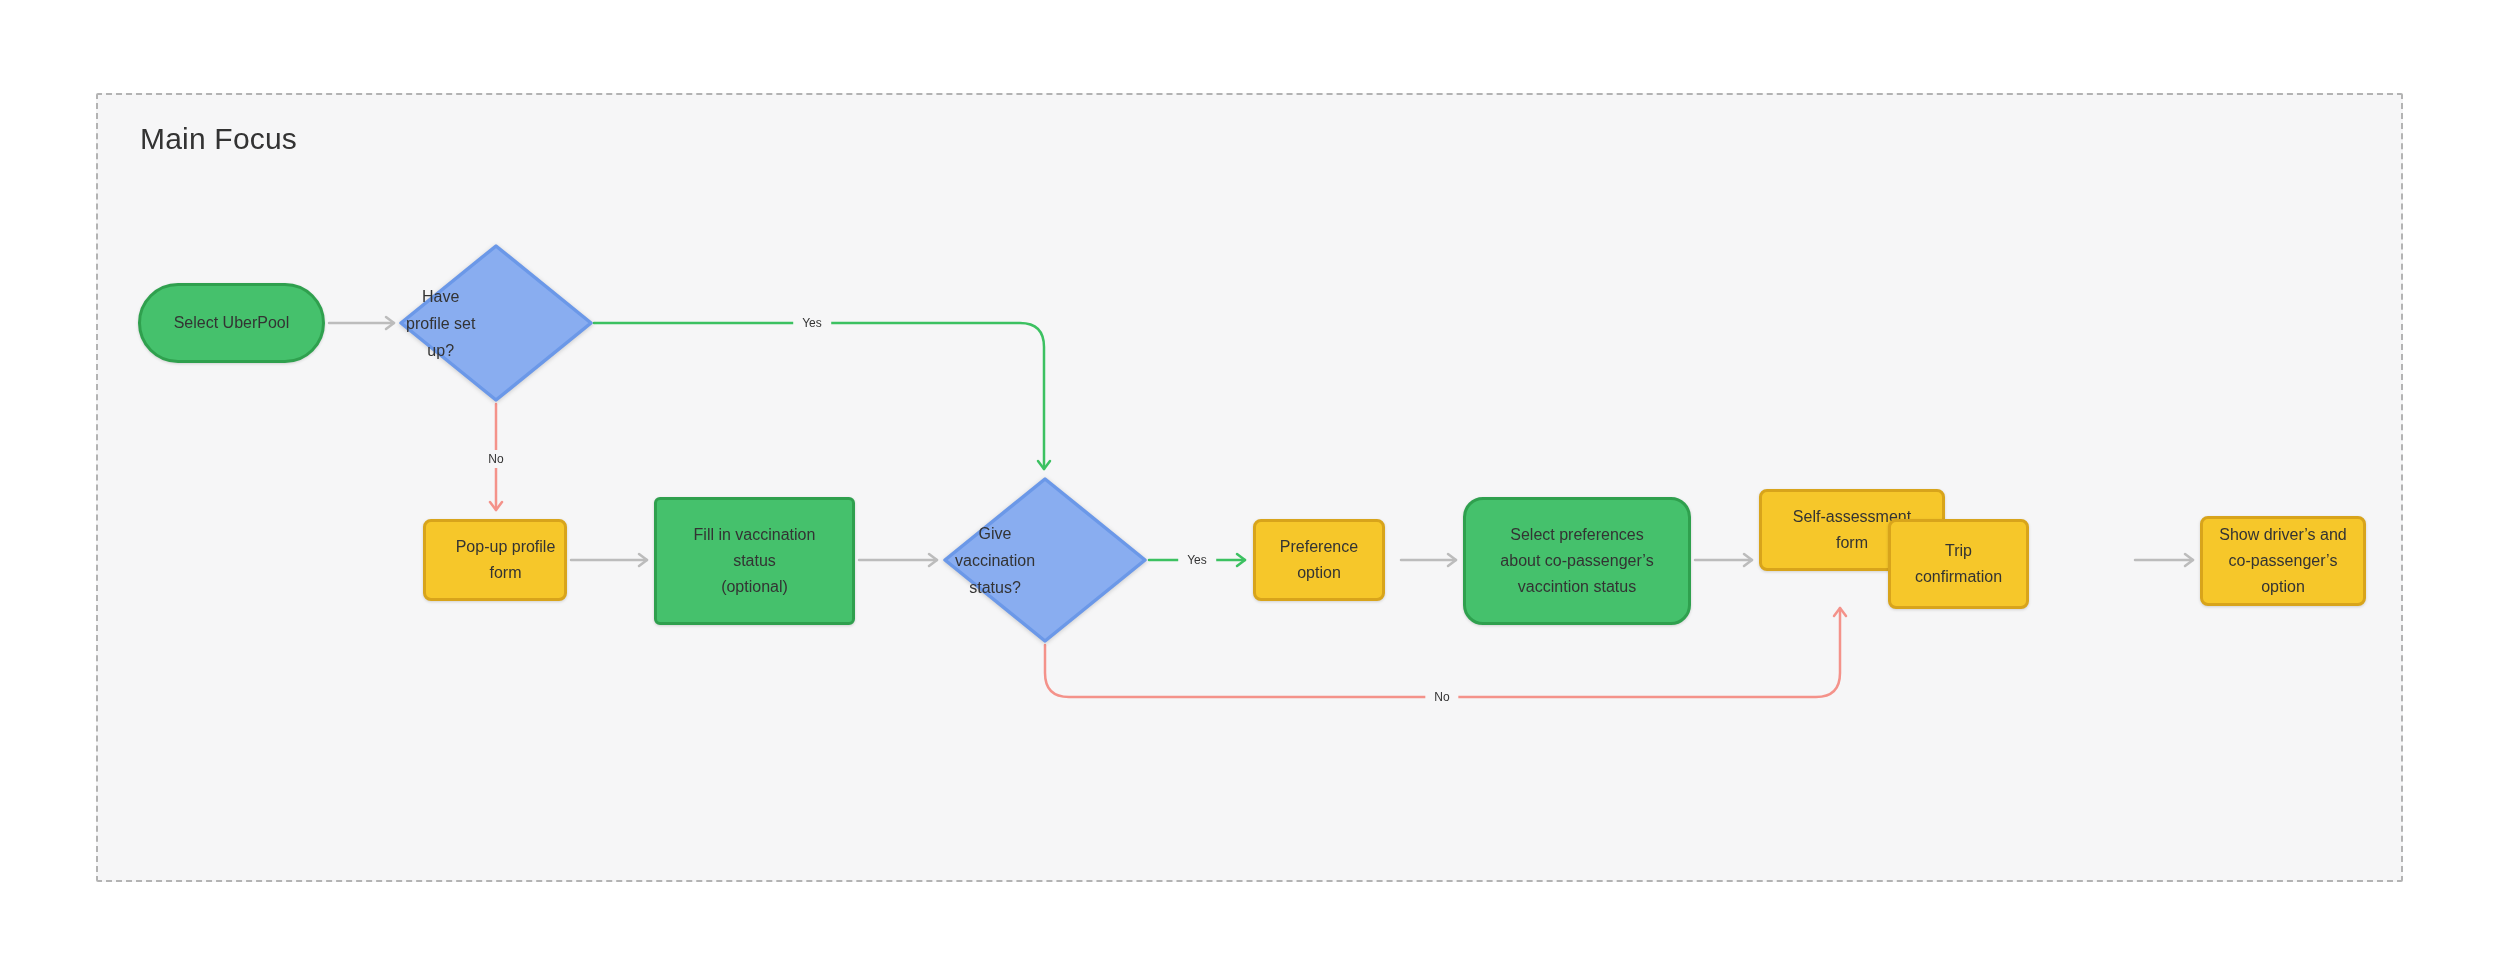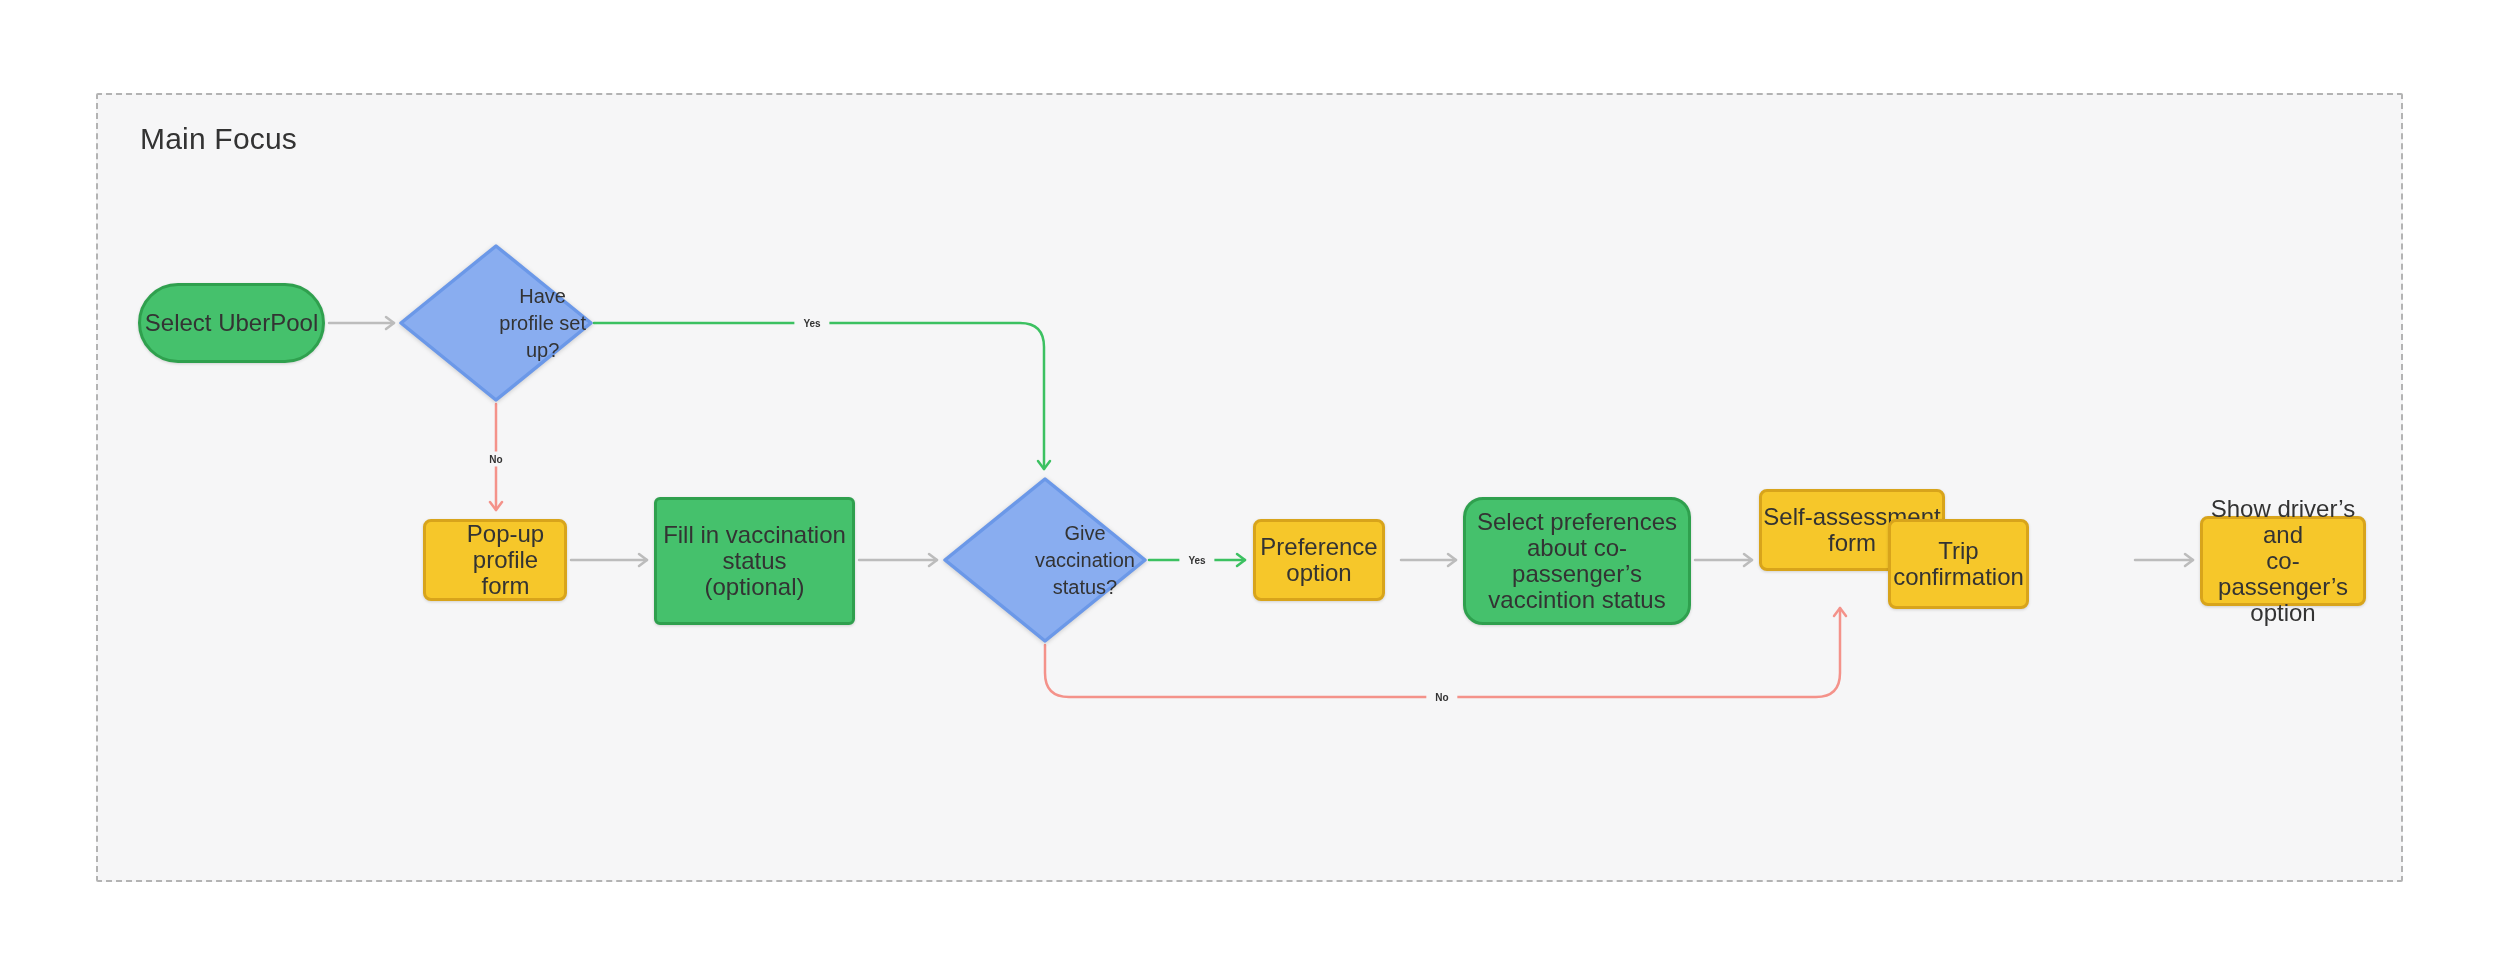--- a/index.html
+++ b/index.html
@@ -50,53 +50,52 @@
     stroke-linejoin: round;
     filter: drop-shadow(0 1px 2px rgba(0,0,0,0.18));
   }
   .node {
     position: absolute;
     display: flex;
     align-items: center;
     justify-content: center;
     text-align: center;
     color: var(--text);
-    font-size: 24px;
+    font-size: 16px;
     line-height: 26px;
     box-shadow: 0 1px 3px rgba(0,0,0,0.15);
   }
   .node-label { white-space: pre-line; }
   .node-green {
     background: var(--green-node);
     border: 3px solid var(--green-border);
   }
   .node-yellow {
     background: var(--yellow-node);
     border: 3px solid var(--yellow-border);
     border-radius: 8px;
   }
   .diamond-label {
     position: absolute;
     display: flex;
     align-items: center;
-    justify-content: flex-end;
+    justify-content: flex-start;
     text-align: center;
     color: var(--text);
-    font-size: 20px;
+    font-size: 16px;
     line-height: 27px;
     box-shadow: none;
   }
   .edge-label {
     position: absolute;
     transform: translate(-50%, -50%);
     background: var(--frame-bg);
     padding: 2px 9px;
-    font-size: 10px;
+    font-size: 12px;
     color: var(--text);
-    font-weight: bold;
   }
 </style>
 </head>
 <body>
 
 <div class="frame"></div>
 <div class="frame-title">Main Focus</div>
 
 <svg class="connectors" viewBox="0 0 2500 979" xmlns="http://www.w3.org/2000/svg">
   <defs>

